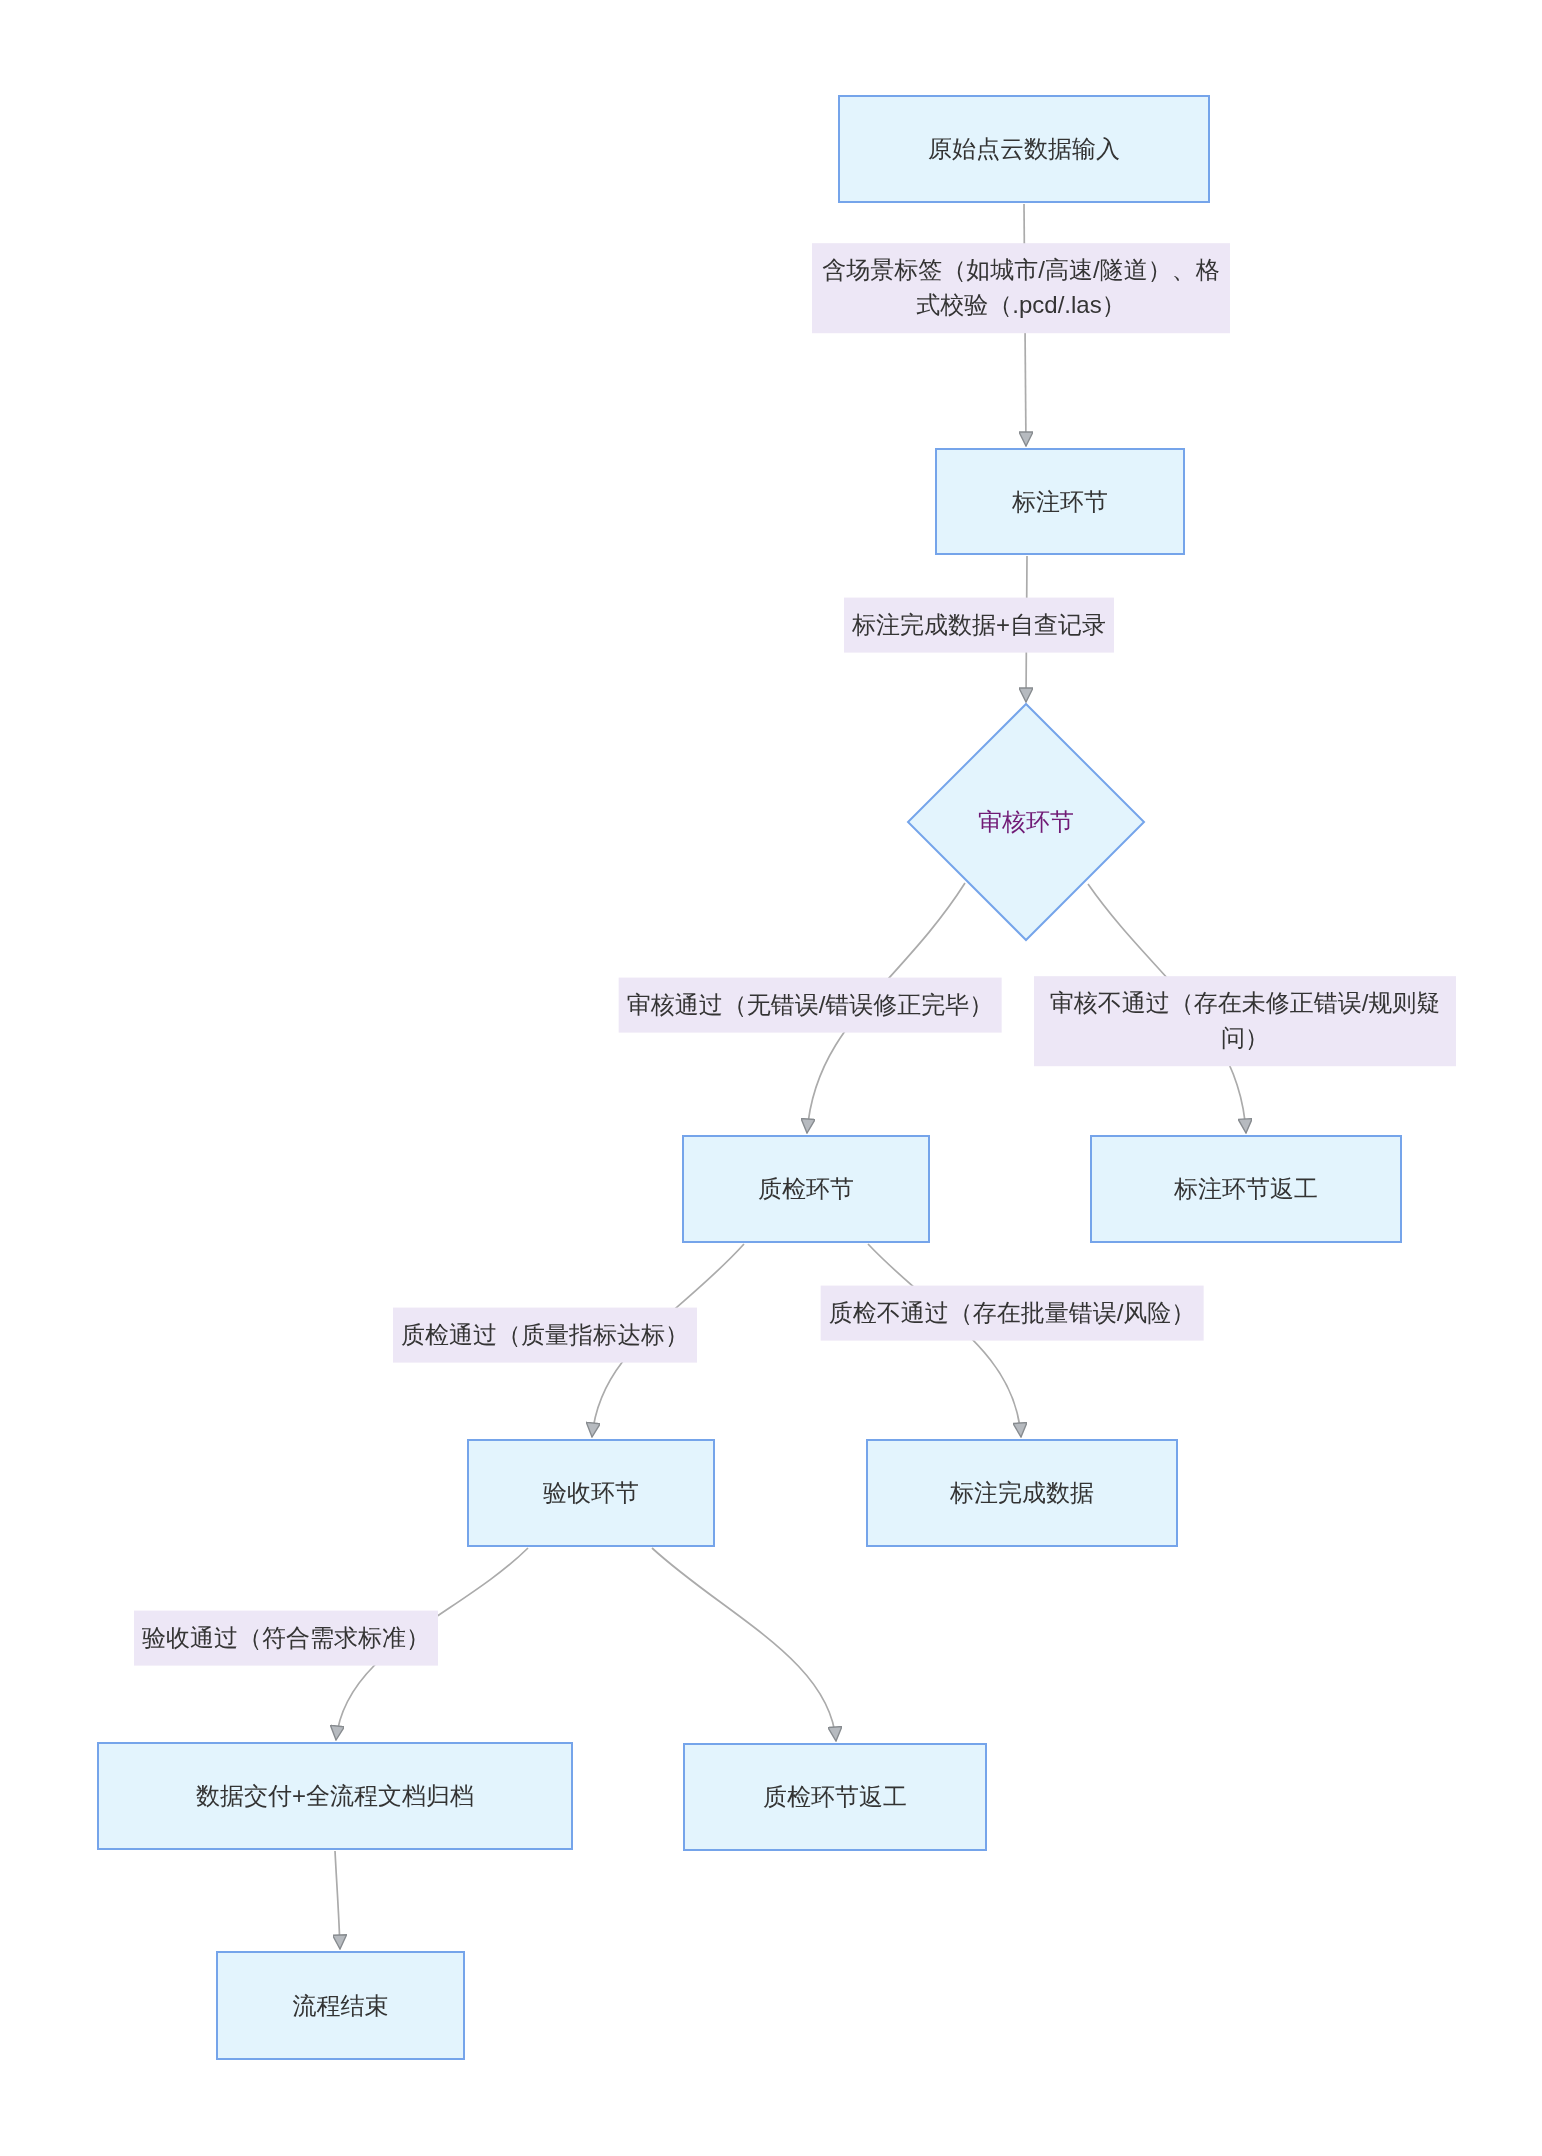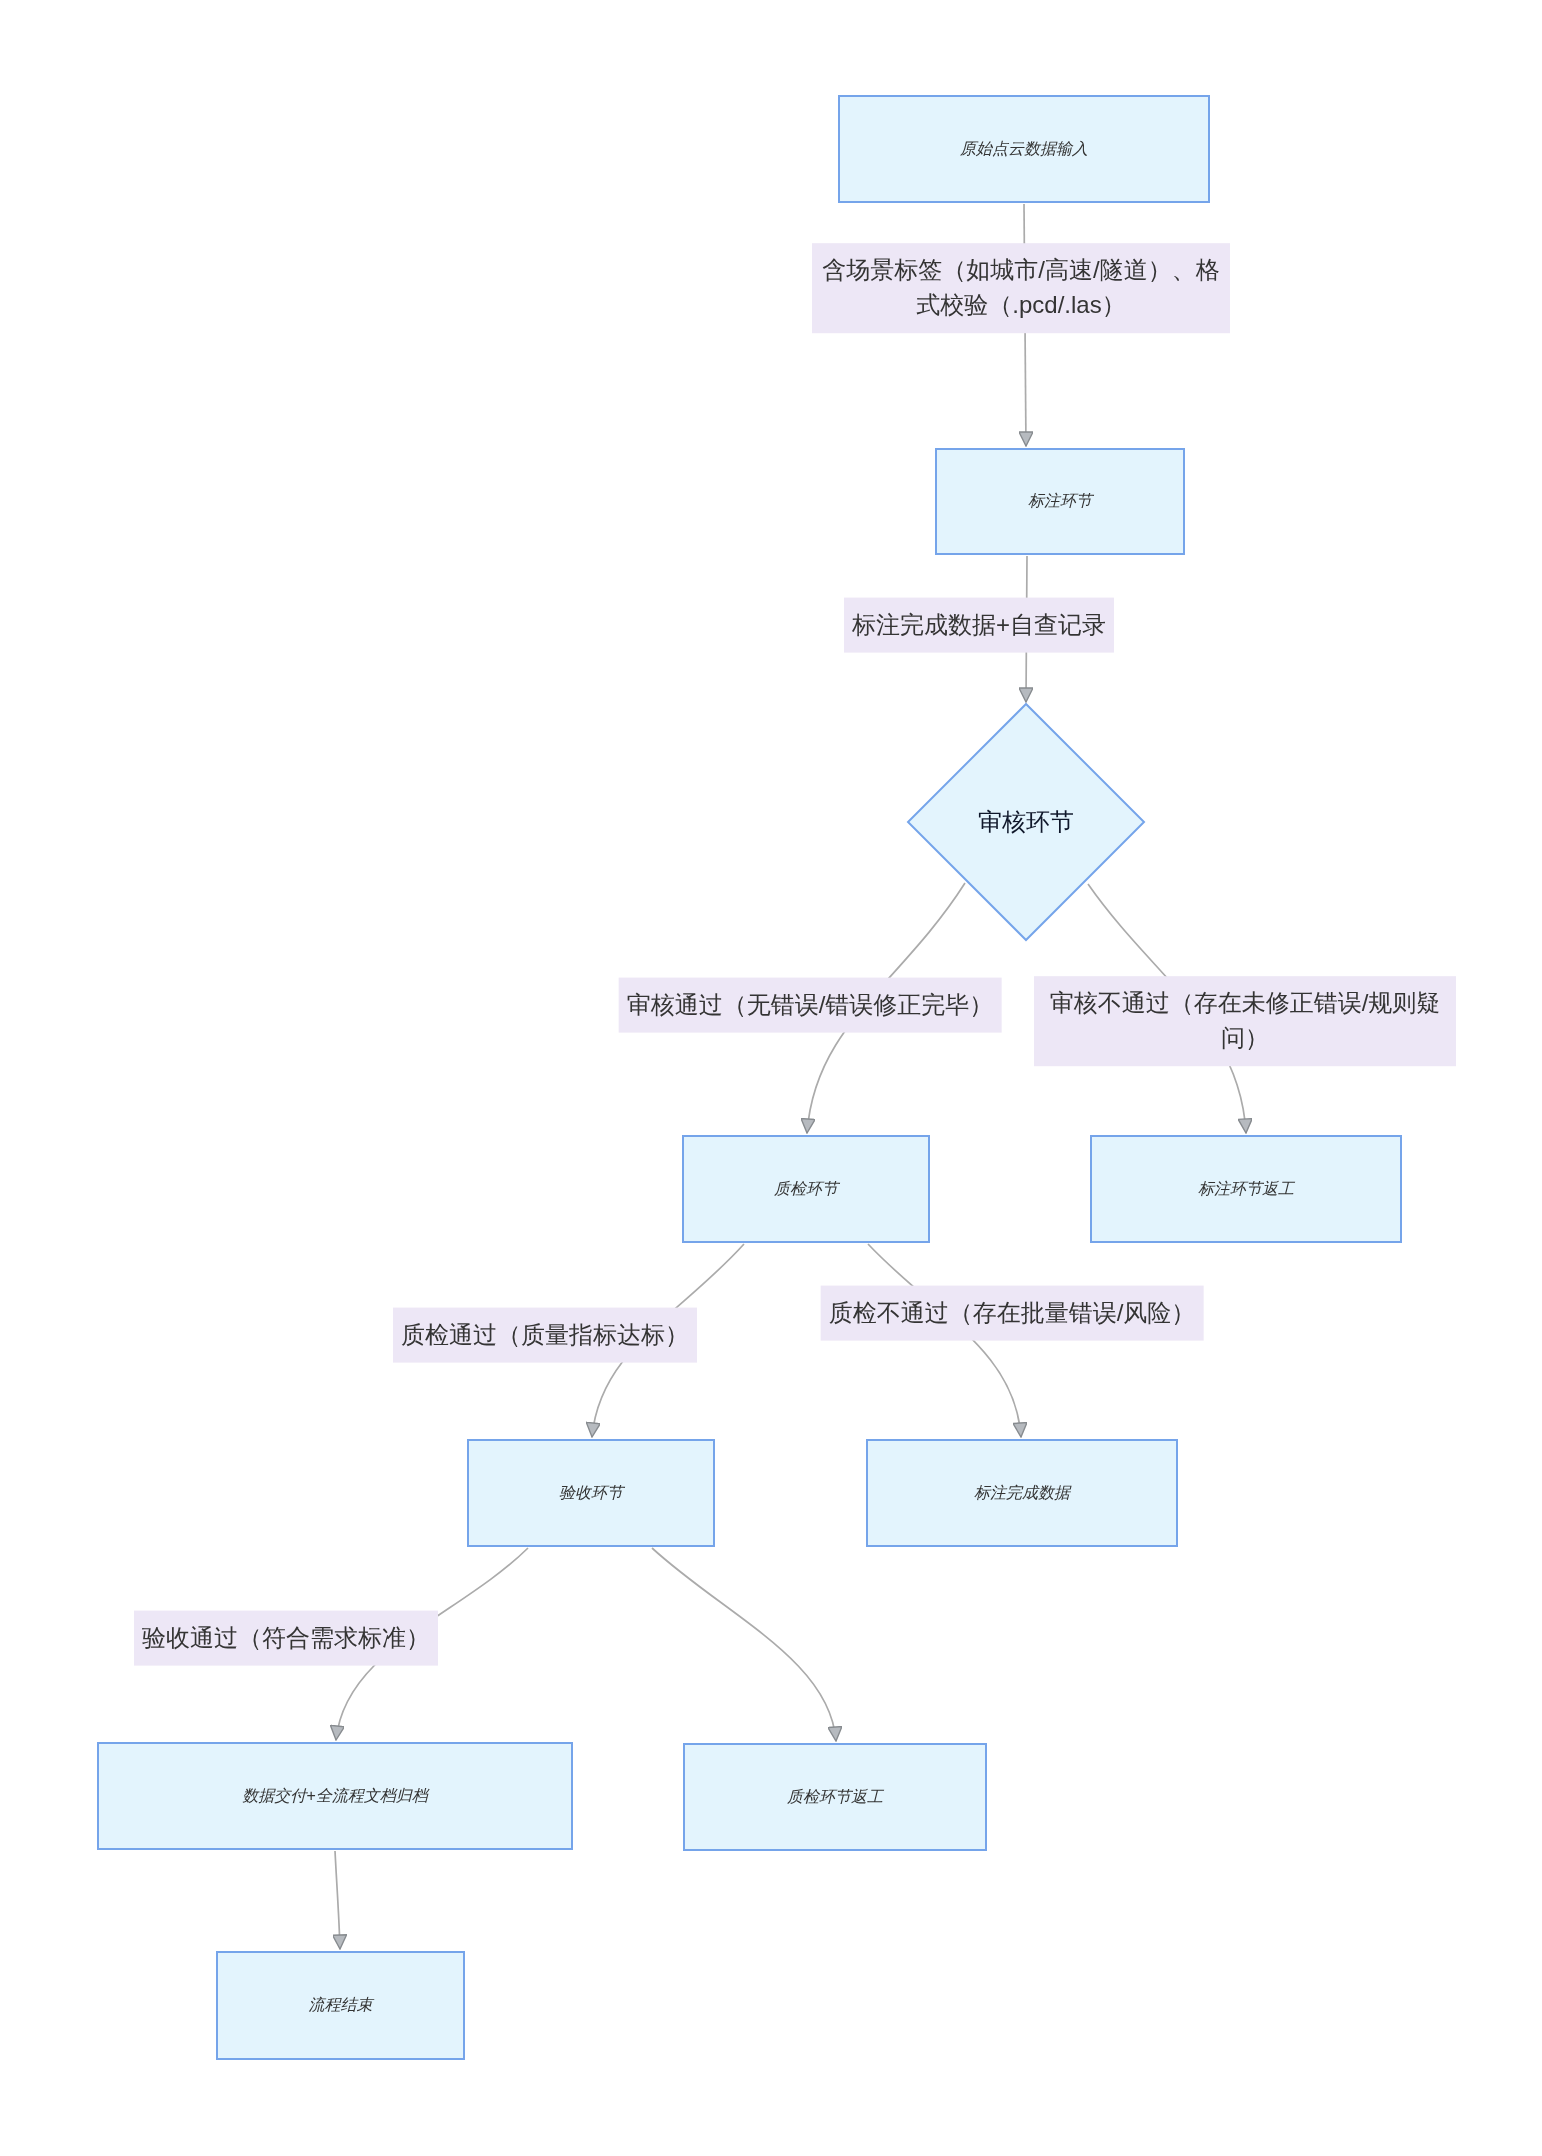--- a/index.html
+++ b/index.html
@@ -12,29 +12,28 @@
   }
   #edges-layer{position:absolute;left:0;top:0;width:1542px;height:2156px;}
   .edge{fill:none;stroke:#ababab;stroke-width:1.7px;}
   .node{
     position:absolute;
     box-sizing:border-box;
     background:#e3f4fd;
     border:2px solid #75a4ea;
     display:flex;align-items:center;justify-content:center;
     color:#333333;
-    font-size:16px;
+    font-size:24px;
     text-align:right;
     line-height:1.4;
-    font-style:italic;
   }
   .diamond-label{
     position:absolute;
     display:flex;align-items:center;justify-content:center;
-    color:#0f172a;font-size:24px;text-align:center;
+    color:#701a75;font-size:24px;text-align:center;
     background:transparent;border:none;
   }
   .edge-label{
     position:absolute;
     transform:translate(-50%,-50%);
     background:#ede7f6;
     color:#343434;
     font-size:24px;
     line-height:1.45;
     text-align:center;

